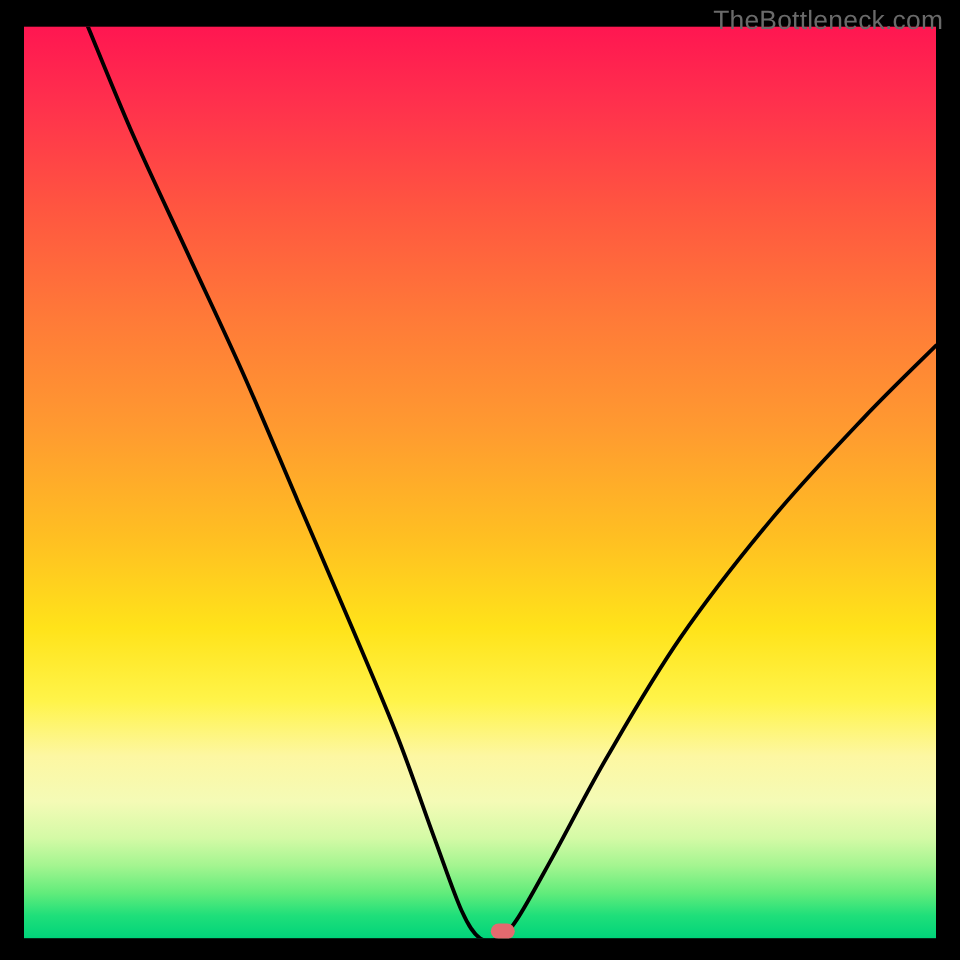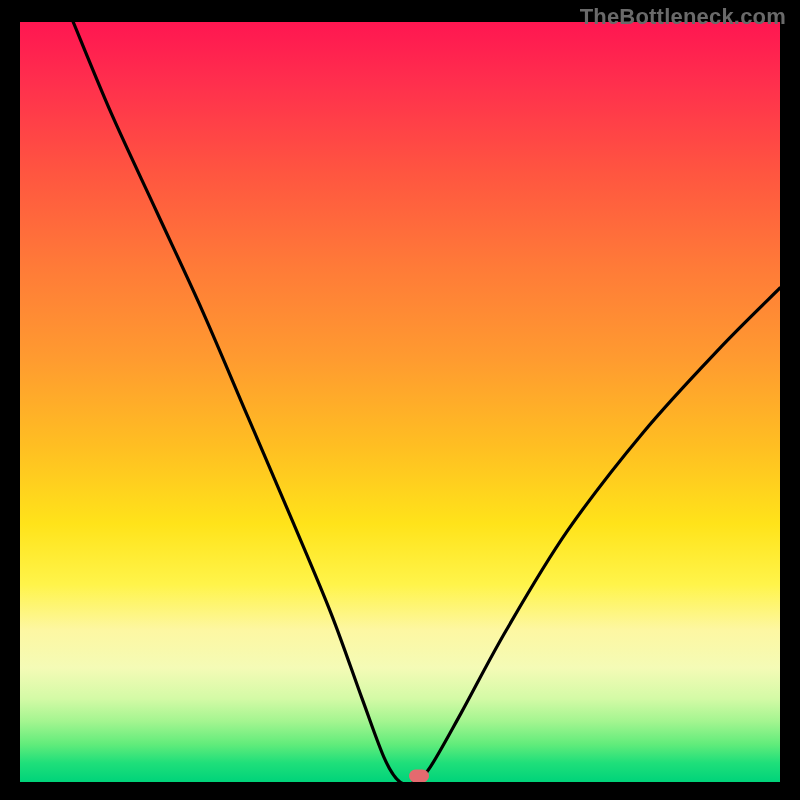--- a/index.html
+++ b/index.html
@@ -16,21 +16,21 @@
     width: 800px;
     height: 800px;
     background: #000;
   }
   .watermark {
     position: absolute;
     top: 4px;
     right: 14px;
     color: #6a6a6a;
     font-size: 22px;
-    font-weight: 700;
+    font-weight: 400;
     letter-spacing: 0.2px;
     z-index: 5;
   }
   .plot-area {
     position: absolute;
     left: 20px;
     top: 22px;
     width: 760px;
     height: 760px;
     overflow: hidden;

